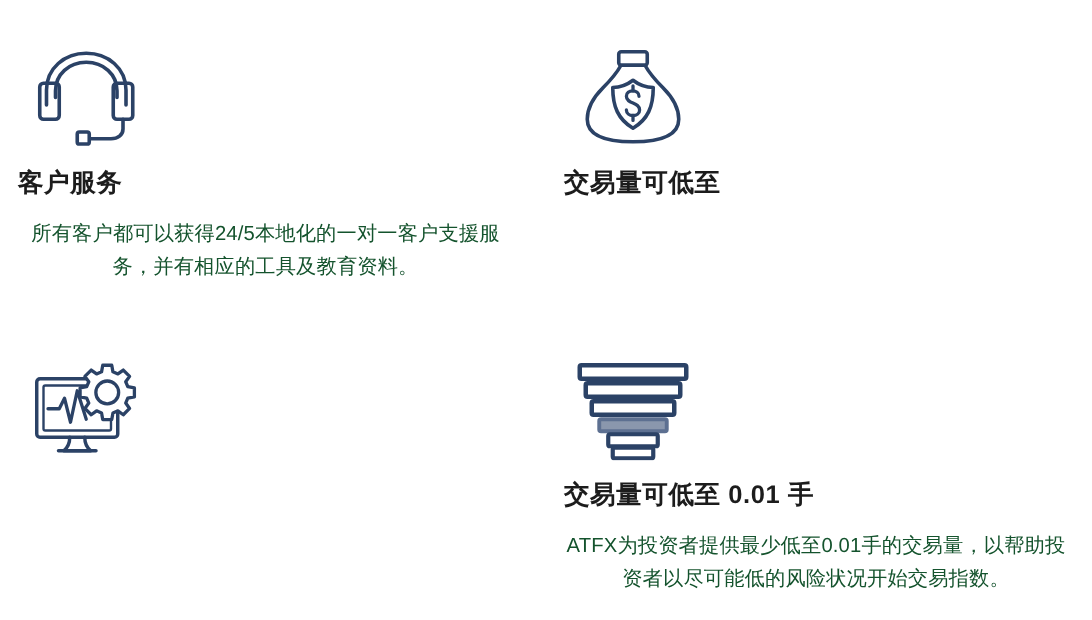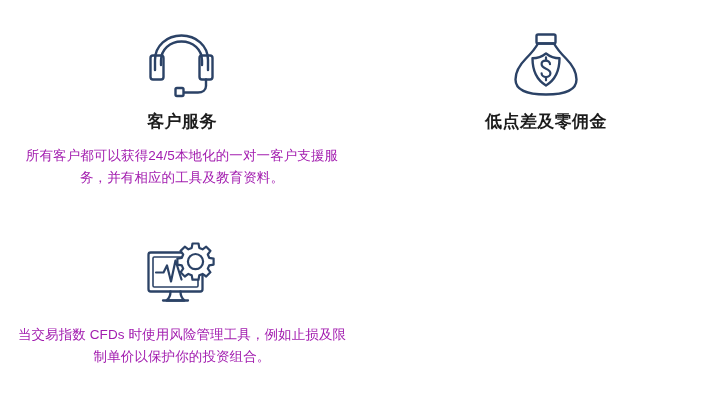--- a/index.html
+++ b/index.html
@@ -18,21 +18,21 @@
     width: 728px;
     height: 413px;
     display: grid;
     grid-template-columns: 364px 364px;
     grid-template-rows: 206px 207px;
     box-sizing: border-box;
   }
   .feature-card {
     display: flex;
     flex-direction: column;
-    align-items: center;
+    align-items: flex-start;
     box-sizing: border-box;
     padding: 0 12px;
   }
   .card-top    { padding-top: 26px; }
   .card-bottom { padding-top: 28px; }
 
   .icon-wrap {
     width: 92px;
     height: 78px;
     display: flex;
@@ -46,21 +46,21 @@
     font-weight: bold;
     color: #1c1c1c;
     letter-spacing: 0.4px;
     text-align: center;
     margin-top: 7px;
     line-height: 1.3;
     white-space: nowrap;
   }
   .card-desc {
     font-size: 13.5px;
-    color: #a21caf;
+    color: #14532d;
     line-height: 1.62;
     text-align: center;
     margin-top: 12px;
     max-width: 330px;
     letter-spacing: 0.1px;
   }
   .card-bottom .card-desc { max-width: 336px; }
 </style>
 </head>
 <body>
@@ -95,21 +95,21 @@
         <rect x="25.5" y="3.5" width="19" height="9" rx="1.6"></rect>
 
         <path d="M27 12.5 C24 18 20.5 22 15 27.5 C8 34.5 4.5 41.5 4.5 48.5 C4.5 57.5 13 63.5 35 63.5 C57 63.5 65.5 57.5 65.5 48.5 C65.5 41.5 62 34.5 55 27.5 C49.5 22 46 18 43 12.5 Z"></path>
 
         <path d="M35 22.5 C39.5 26 44.5 27.3 48.5 27.3 C48.5 40 45 48.5 35 54.5 C25 48.5 21.5 40 21.5 27.3 C25.5 27.3 30.5 26 35 22.5 Z"></path>
 
         <path d="M39 33.2 C39 31 37 29.6 34.8 29.6 C32.4 29.6 30.6 31 30.6 33.1 C30.6 38.6 39.4 36.8 39.4 42.3 C39.4 44.5 37.4 46 35 46 C32.6 46 30.6 44.5 30.6 42.3" stroke-width="2.2"></path>
         <path d="M35 26.3 V29.6 M35 46 V49.3" stroke-width="2.2"></path>
       </svg>
     </div>
-    <div class="card-title">低点差及零佣金</div>
+    <div class="card-title">交易量可低至</div>
   </div>
 
   <div class="feature-card card-bottom">
     <div class="icon-wrap">
       <svg width="74" height="68" viewBox="0 0 74 68" fill="none" stroke="#2b4266" stroke-width="2.3" stroke-linecap="round" stroke-linejoin="round">
 
         <rect x="3.5" y="13.5" width="54" height="39" rx="2.2"></rect>
 
         <rect x="8" y="18" width="45" height="30" rx="1.2" stroke-width="1.6"></rect>
 
@@ -117,17 +117,30 @@
 
         <path d="M18 61.5 H43" stroke-width="2.3"></path>
 
         <path d="M11 33.5 H18.5 L22 26.5 L26 42.5 L30.5 21.5 L36.5 40.5" stroke-width="2.2"></path>
 
         <path d="M47.5 4.5 L53.5 4.5 L54.3 8.9 L57.6 10.3 L61.2 7.7 L65.4 11.9 L62.8 15.5 L64.2 18.8 L68.6 19.6 L68.6 25.6 L64.2 26.4 L62.8 29.7 L65.4 33.3 L61.2 37.5 L57.6 34.9 L54.3 36.3 L53.5 40.7 L47.5 40.7 L46.7 36.3 L43.4 34.9 L39.8 37.5 L35.6 33.3 L38.2 29.7 L36.8 26.4 L32.4 25.6 L32.4 19.6 L36.8 18.8 L38.2 15.5 L35.6 11.9 L39.8 7.7 L43.4 10.3 L46.7 8.9 Z" fill="#ffffff" stroke-width="2.2"></path>
 
         <circle cx="50.5" cy="22.6" r="7.6" fill="#ffffff" stroke-width="2.2"></circle>
       </svg>
     </div>
-    <div class="card-desc">当交易指数 CFDs 时使用风险管理工具，例如止损及限制单价以保护你的投资组合。</div>
   </div>
 
+  <div class="feature-card card-bottom">
+    <div class="icon-wrap">
+      <svg width="80" height="68" viewBox="0 0 80 68" fill="none" stroke-linejoin="round">
+        <rect x="4.5" y="4.5" width="71" height="9" rx="1.2" fill="#ffffff" stroke="#2b4266" stroke-width="3"></rect>
+        <rect x="8.5" y="16.5" width="63" height="9" rx="1.2" fill="#ffffff" stroke="#2b4266" stroke-width="3"></rect>
+        <rect x="12.5" y="28.5" width="55" height="9" rx="1.2" fill="#ffffff" stroke="#2b4266" stroke-width="3"></rect>
+        <rect x="17.5" y="40.5" width="45" height="8" rx="1.2" fill="#8a97ad" stroke="#5d7091" stroke-width="2.6"></rect>
+        <rect x="23.5" y="50.5" width="33" height="8" rx="1.2" fill="#ffffff" stroke="#2b4266" stroke-width="2.8"></rect>
+        <rect x="26.5" y="59.5" width="27" height="7" rx="1.2" fill="#ffffff" stroke="#2b4266" stroke-width="2.8"></rect>
+      </svg>
+    </div>
+    <div class="card-title">交易量可低至 0.01 手</div>
+    <div class="card-desc">ATFX为投资者提供最少低至0.01手的交易量，以帮助投资者以尽可能低的风险状况开始交易指数。</div>
+  </div>
 
 </div>
 
 </body></html>

